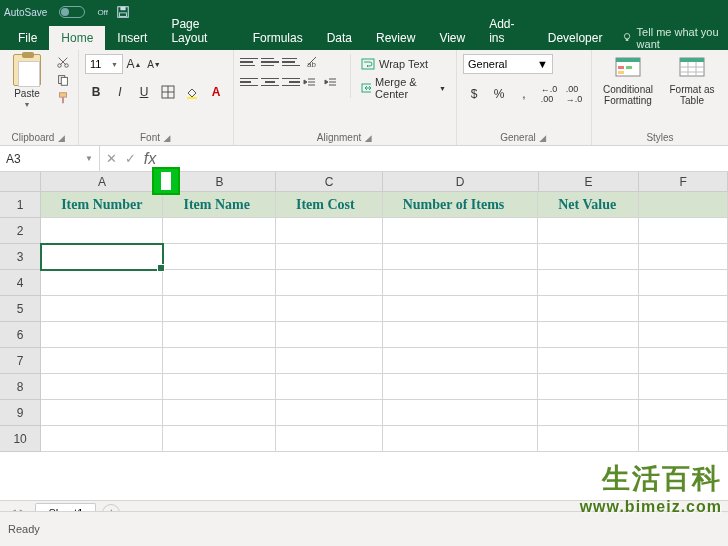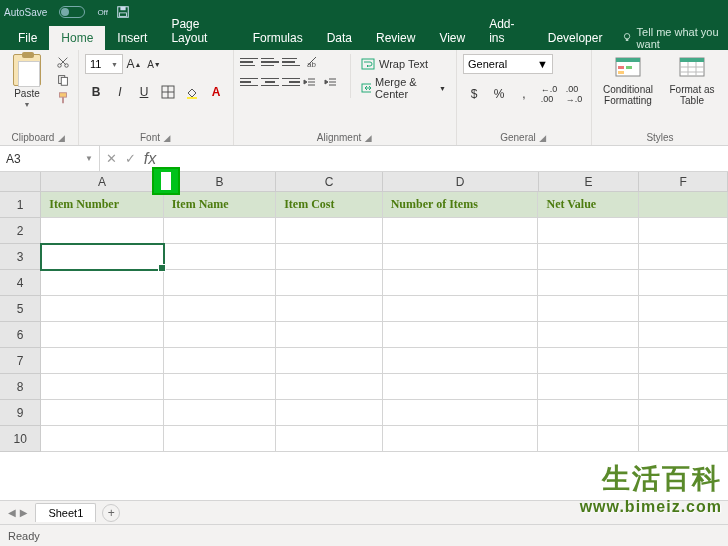--- a/index.html
+++ b/index.html
@@ -74,37 +74,37 @@
 .fx-input { flex: 1; }
 
 
 .grid { position: relative; background: #fff; }
 .colheaders { display: flex; height: 20px; background: #e6e6e6; border-bottom: 1px solid #ccc; }
 .corner-cell { width: 42px; border-right: 1px solid #ccc; background: #e6e6e6; }
 .colh { border-right: 1px solid #ccc; display: flex; align-items: center; justify-content: center; font-size: 12px; color: #444; position: relative; background: #e6e6e6; }
 .rows { }
 .gridrow { display: flex; height: 26px; }
 .rowh { width: 42px; border-right: 1px solid #ccc; border-bottom: 1px solid #ccc; background: #e6e6e6; display: flex; align-items: center; justify-content: center; font-size: 12px; color: #444; }
-.cell { border-right: 1px solid #d4d4d4; border-bottom: 1px solid #d4d4d4; font-size: 12px; font-family: "Times New Roman", serif; font-weight: bold; color: #4d7c0f; display: flex; align-items: center; padding: 0 8px; white-space: nowrap; overflow: visible; }
+.cell { border-right: 1px solid #d4d4d4; border-bottom: 1px solid #d4d4d4; font-size: 14px; font-family: "Times New Roman", serif; font-weight: bold; color: #0f766e; display: flex; align-items: center; padding: 0 20px; white-space: nowrap; overflow: visible; }
 .gridrow:first-child .cell { background: #d6e4cf; }
 .cell.selected { outline: 2px solid #217346; outline-offset: -1px; background: #fff; position: relative; }
 .cell.selected::after { content: ""; position: absolute; right: -3px; bottom: -3px; width: 6px; height: 6px; background: #217346; border: 1px solid #fff; }
 
 
 .col-marker { position: absolute; width: 28px; height: 28px; background: #00c21a; border: 2px solid #0a0; left: 152px; top: -5px; z-index: 20; display: flex; align-items: center; justify-content: center; }
 .col-marker::after { content: ""; width: 10px; height: 18px; background: #fff; }
 
 
 .sheet-tabs { position: absolute; bottom: 22px; left: 0; right: 0; height: 24px; background: #f3f2f1; border-top: 1px solid #d5d5d5; display: flex; align-items: center; padding-left: 8px; gap: 2px; }
 .sheet-tabs .navset { display: flex; gap: 4px; color: #888; font-size: 10px; margin-right: 6px; }
 .sheet-tabs .stab { background: #fff; border: 1px solid #ccc; border-bottom: none; padding: 3px 12px; font-size: 11px; border-radius: 2px 2px 0 0; }
 .sheet-tabs .newtab { width: 18px; height: 18px; border: 1px solid #ccc; border-radius: 50%; display: flex; align-items: center; justify-content: center; font-size: 12px; color: #666; margin-left: 4px; }
 
 
-.status-bar { position: absolute; bottom: 0; left: 0; right: 0; height: 22px; background: #f3f2f1; border-top: 1px solid #d5d5d5; display: flex; align-items: center; padding: 4px 8px; font-size: 11px; color: #555; }
+.status-bar { position: absolute; bottom: 0; left: 0; right: 0; height: 22px; background: #f3f2f1; border-top: 1px solid #d5d5d5; display: flex; align-items: center; padding: 17px 8px; font-size: 11px; color: #555; }
 
 
 .watermark { position: absolute; right: 6px; bottom: 30px; text-align: right; z-index: 30; text-shadow: 1px 1px 2px #fff; }
 .watermark .cn { font-size: 28px; font-weight: bold; color: #5a8a2a; font-family: "Microsoft YaHei", sans-serif; letter-spacing: 2px; }
 .watermark .url { font-size: 16px; color: #4a7a1a; font-weight: bold; letter-spacing: 1px; }
 </style>
 </head>
 <body>
 
 <div class="titlebar">

